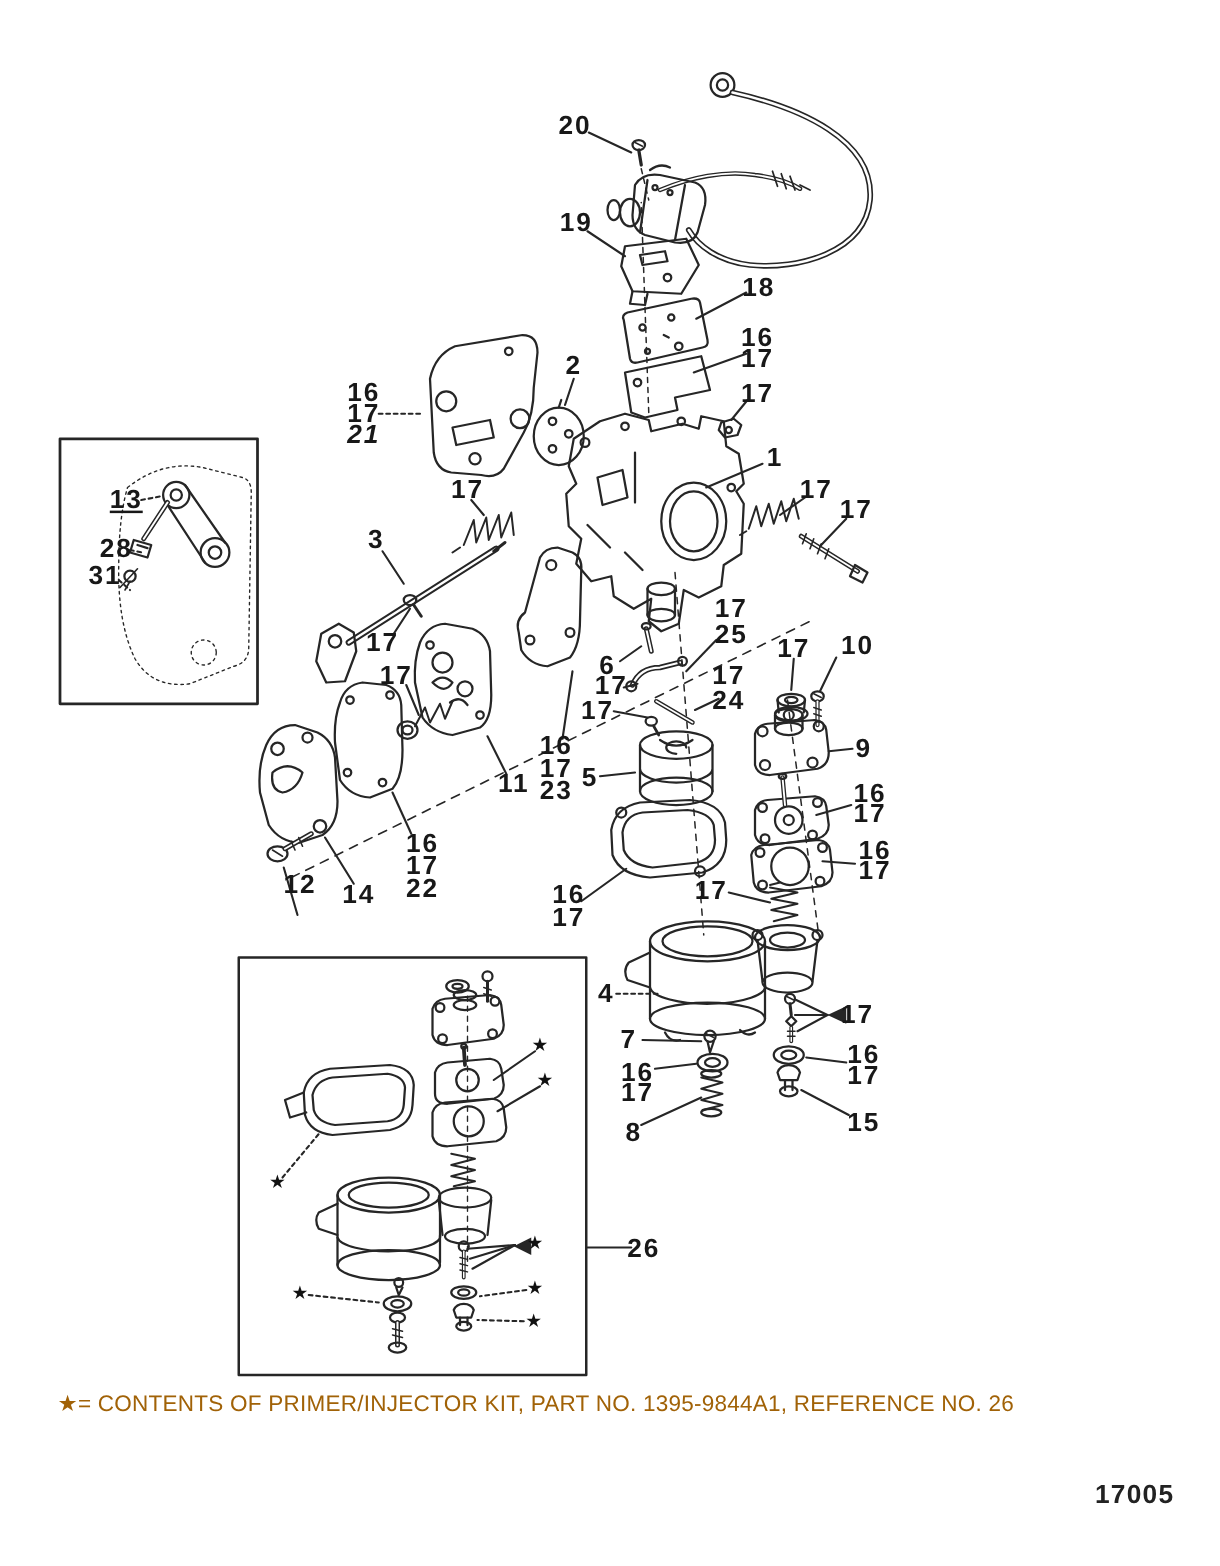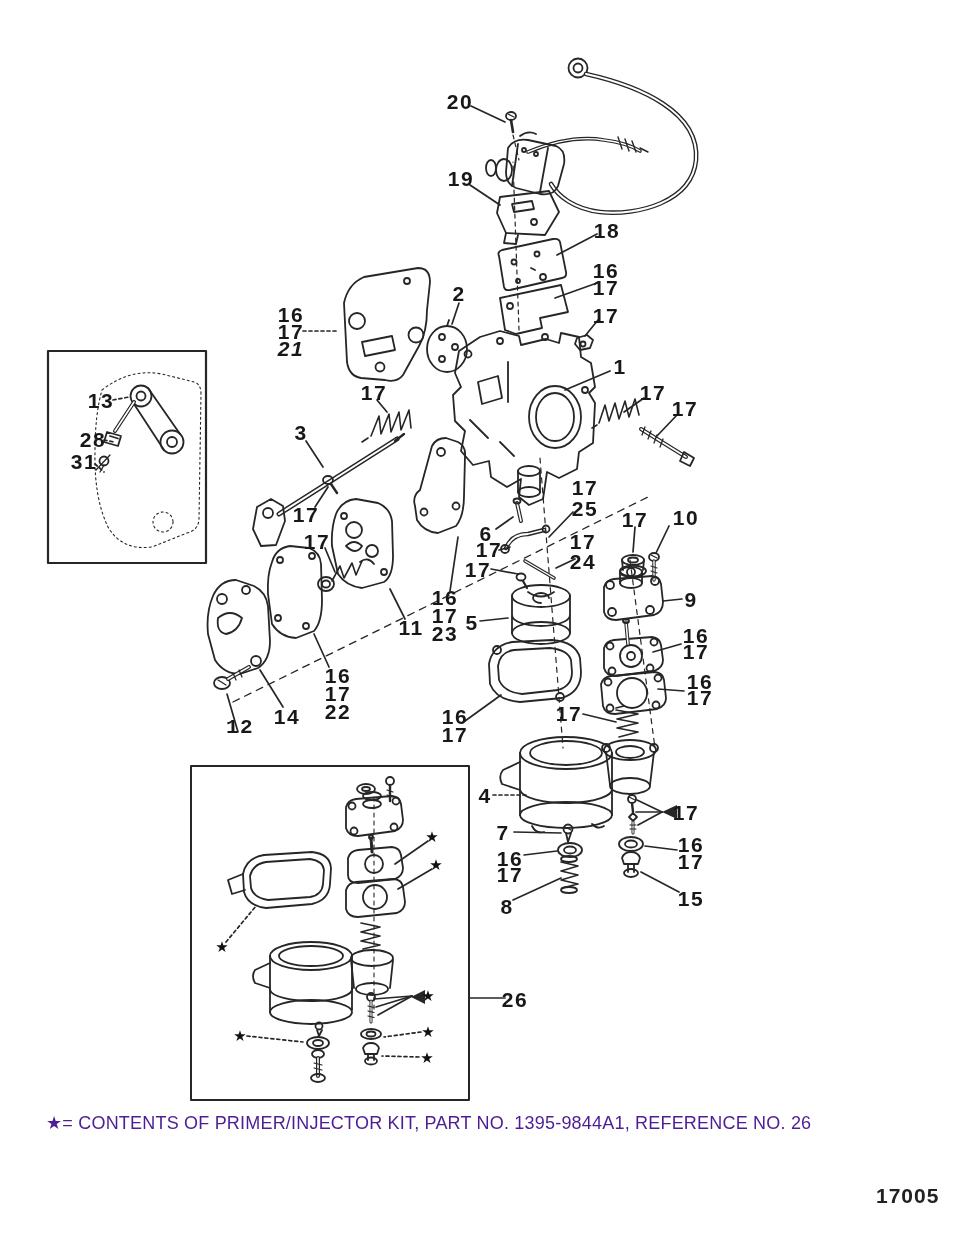--- a/index.html
+++ b/index.html
@@ -4,21 +4,21 @@
 <style>
   html,body{margin:0;padding:0;background:#fff;}
   .stage{position:relative;width:976px;height:1253px;background:#ffffff;overflow:hidden;
          font-family:"Liberation Sans",sans-serif;color:#1c1c1c;}
   svg.layer{position:absolute;left:0;top:0;}
   .art{stroke:#262626;fill:none;stroke-width:1.8;stroke-linejoin:round;stroke-linecap:round;}
   .callout{position:absolute;transform:translate(-50%,-50%);font-weight:bold;font-size:21px;
            letter-spacing:1.5px;color:#181818;white-space:nowrap;line-height:1;}
   .star{position:absolute;transform:translate(-50%,-50%);font-size:15px;color:#111;line-height:1;}
   .footnote{position:absolute;left:46px;top:1112px;font-size:18px;letter-spacing:.2px;
-            font-weight:500;color:#4c1d95;white-space:nowrap;}
+            font-weight:500;color:#a16207;white-space:nowrap;}
   .diagram-id{position:absolute;left:876px;top:1184px;font-size:21px;font-weight:bold;
               letter-spacing:1px;color:#222;}
 </style>
 </head>
 <body>
 
 <div class="stage">
 
   <svg class="layer" width="976" height="1253">
     <g class="art">
@@ -477,35 +477,35 @@
       <div class="callout" style="left: 700px; top: 697px;">17</div>
       <div class="callout" style="left: 411px; top: 627px;">11</div>
       <div class="callout" style="left: 445px; top: 597px;">16</div>
       <div class="callout" style="left: 445px; top: 615px;">17</div>
       <div class="callout" style="left: 445px; top: 633px; text-align: center;">23</div>
       <div class="callout" style="left: 472px; top: 622px;">5</div>
       <div class="callout" style="left: 338px; top: 675px;">16</div>
       <div class="callout" style="left: 338px; top: 693px;">17</div>
       <div class="callout" style="left: 338px; top: 711px;">22</div>
       <div class="callout" style="left: 287px; top: 716px;">14</div>
-      <div class="callout" style="left: 240px; top: 727px; font-family: Liberation Mono, monospace;">12</div>
+      <div class="callout" style="left: 240px; top: 708px;">12</div>
       <div class="callout" style="left: 455px; top: 716px;">16</div>
       <div class="callout" style="left: 455px; top: 734px;">17</div>
       <div class="callout" style="left: 569px; top: 713px;">17</div>
       <div class="callout" style="left: 485px; top: 795px;">4</div>
       <div class="callout" style="left: 503px; top: 832px;">7</div>
       <div class="callout" style="left: 510px; top: 858px;">16</div>
       <div class="callout" style="left: 510px; top: 874px;">17</div>
       <div class="callout" style="left: 507px; top: 906px;">8</div>
       <div class="callout" style="left: 686px; top: 812px;">17</div>
       <div class="callout" style="left: 691px; top: 844px;">16</div>
       <div class="callout" style="left: 691px; top: 861px;">17</div>
       <div class="callout" style="left: 691px; top: 898px;">15</div>
       <div class="callout" style="left: 515px; top: 999px;">26</div>
-      <div class="callout" style="left: 101px; top: 400px;">13</div>
+      <div class="callout" style="left: 101px; top: 400px; text-decoration: underline;">13</div>
       <div class="callout" style="left: 93px; top: 439px;">28</div>
       <div class="callout" style="left: 84px; top: 461px;">31</div>
     </div>
 
   <div id="star-layer">
       <div class="star" style="left: 432px; top: 836px;">★</div>
       <div class="star" style="left: 436px; top: 864px;">★</div>
       <div class="star" style="left: 222px; top: 946px;">★</div>
       <div class="star" style="left: 428px; top: 995px;">★</div>
       <div class="star" style="left: 240px; top: 1035px;">★</div>

